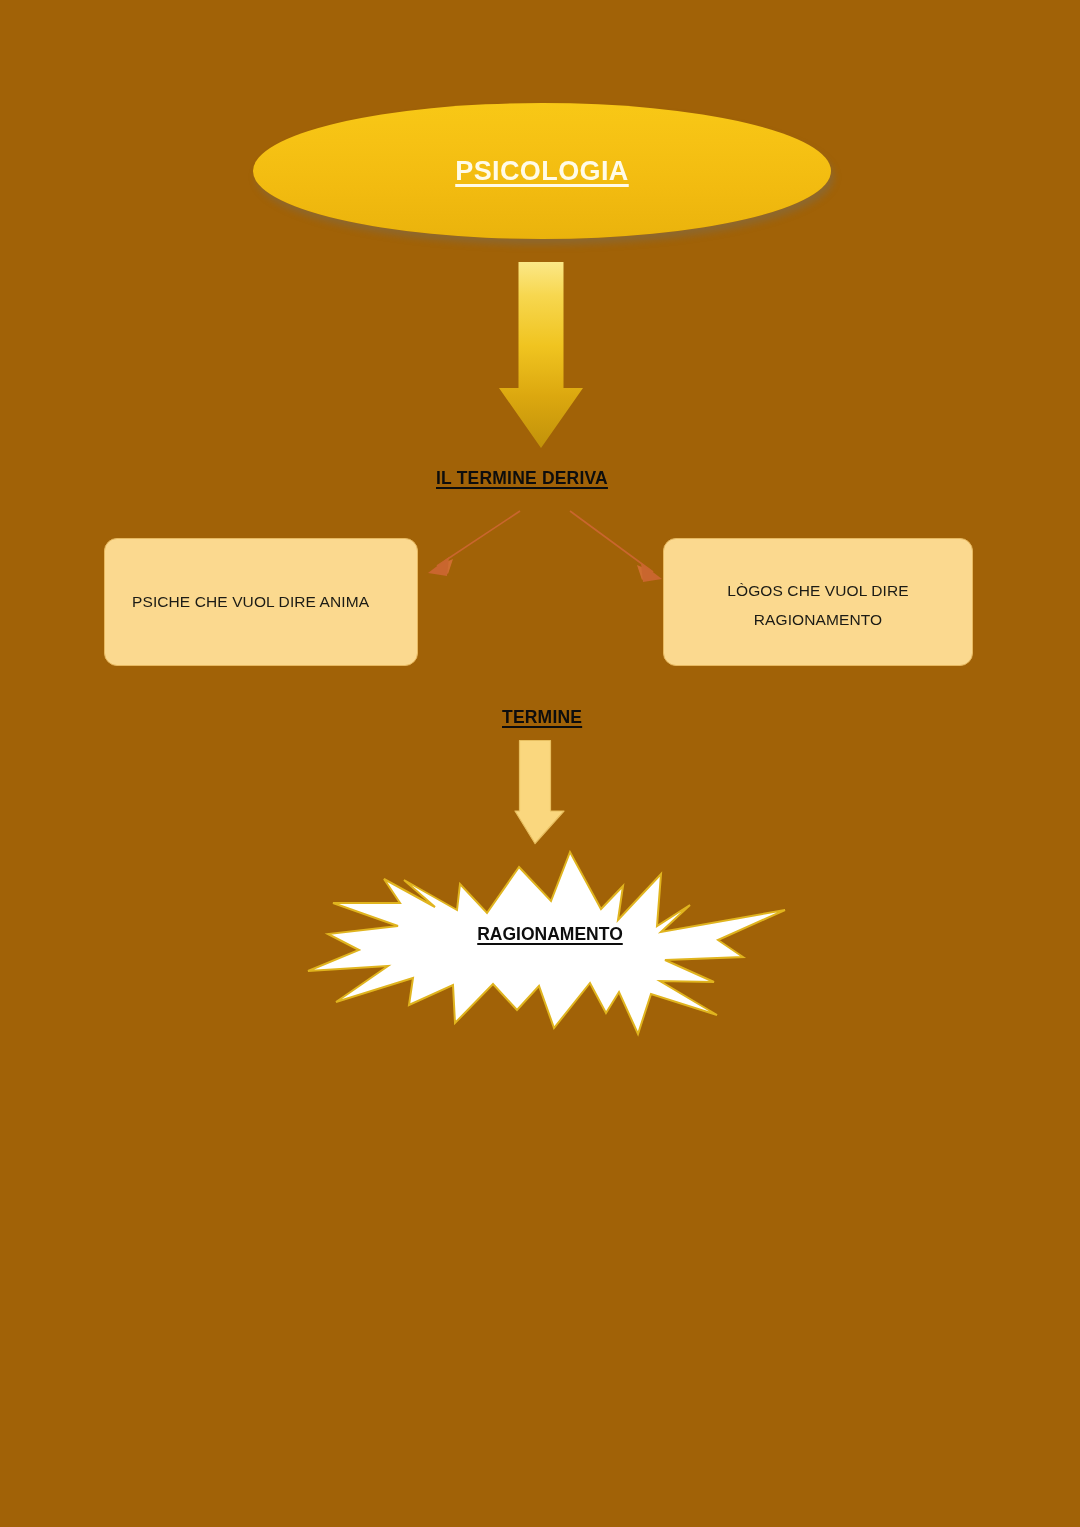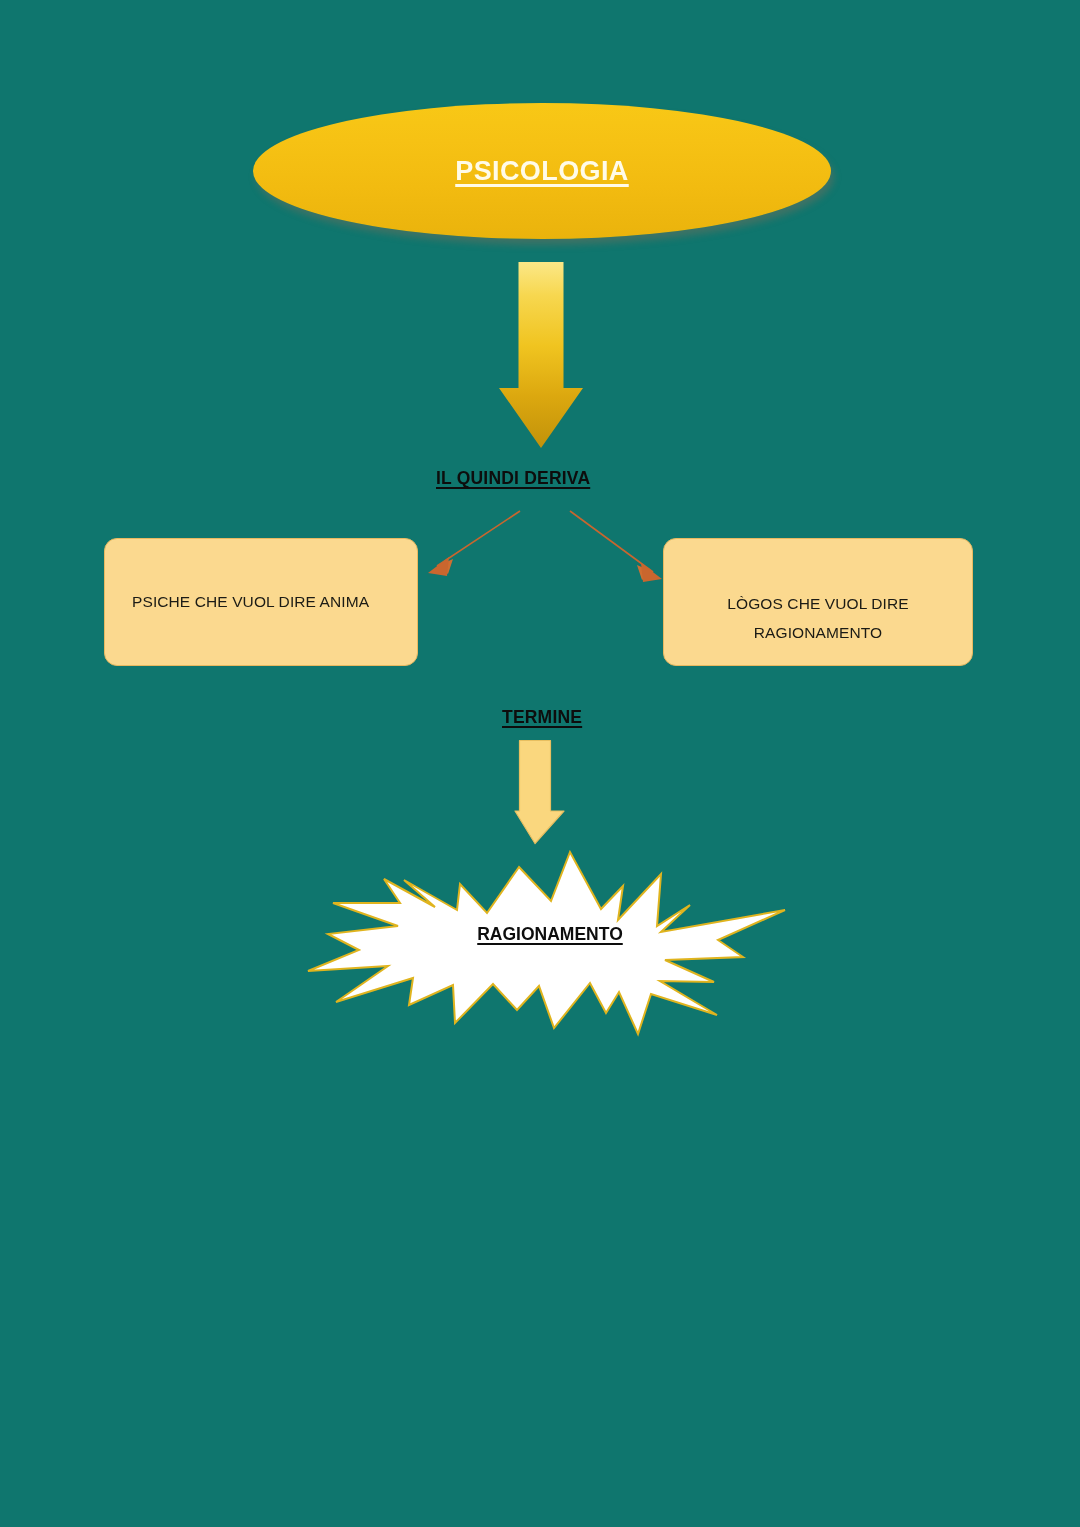--- a/index.html
+++ b/index.html
@@ -10,21 +10,21 @@
   }
   body {
     font-family: "Liberation Sans", sans-serif;
     -webkit-font-smoothing: antialiased;
   }
 
   #page {
     position: relative;
     width: 1080px;
     height: 1527px;
-    background: #0f766e;
+    background: #a16207;
     overflow: hidden;
   }
 
   
   .ellipse-node {
     position: absolute;
     left: 253px;
     top: 103px;
     width: 578px;
     height: 136px;
@@ -114,21 +114,21 @@
     padding-left: 27px;
     text-align: center;
   }
   #box-logos {
     left: 663px;
     top: 538px;
     width: 310px;
     height: 128px;
     justify-content: center;
     align-items: flex-start;
-    padding-top: 51px;
+    padding-top: 38px;
     text-align: center;
   }
 
   
   .connector {
     position: absolute;
     left: 415px;
     top: 493px;
     width: 260px;
     height: 98px;
@@ -181,21 +181,21 @@
           <stop offset="18%" stop-color="#f7d74f"></stop>
           <stop offset="45%" stop-color="#f0c420"></stop>
           <stop offset="72%" stop-color="#dca80f"></stop>
           <stop offset="100%" stop-color="#c2920a"></stop>
         </linearGradient>
       </defs>
       <polygon points="21.5,2 66.5,2 66.5,128 86,128 44,188 2,128 21.5,128" fill="url(#gradArrow)"></polygon>
     </svg>
   </div>
 
-  <div class="heading" id="heading-derive">IL QUINDI DERIVA</div>
+  <div class="heading" id="heading-derive">IL TERMINE DERIVA</div>
 
   <div class="connector">
     <svg width="260" height="98" viewBox="0 0 260 98" xmlns="http://www.w3.org/2000/svg">
       <g>
         <line x1="105" y1="18" x2="22" y2="73" stroke="#c9662e" stroke-width="1.6"></line>
         <polygon points="22,73 38,66 33,81" fill="#cf6e31"></polygon>
         <polygon points="13,80 34,64 32,83" fill="#c9662e"></polygon>
       </g>
       <g>
         <line x1="155" y1="18" x2="238" y2="79" stroke="#c9662e" stroke-width="1.6"></line>

